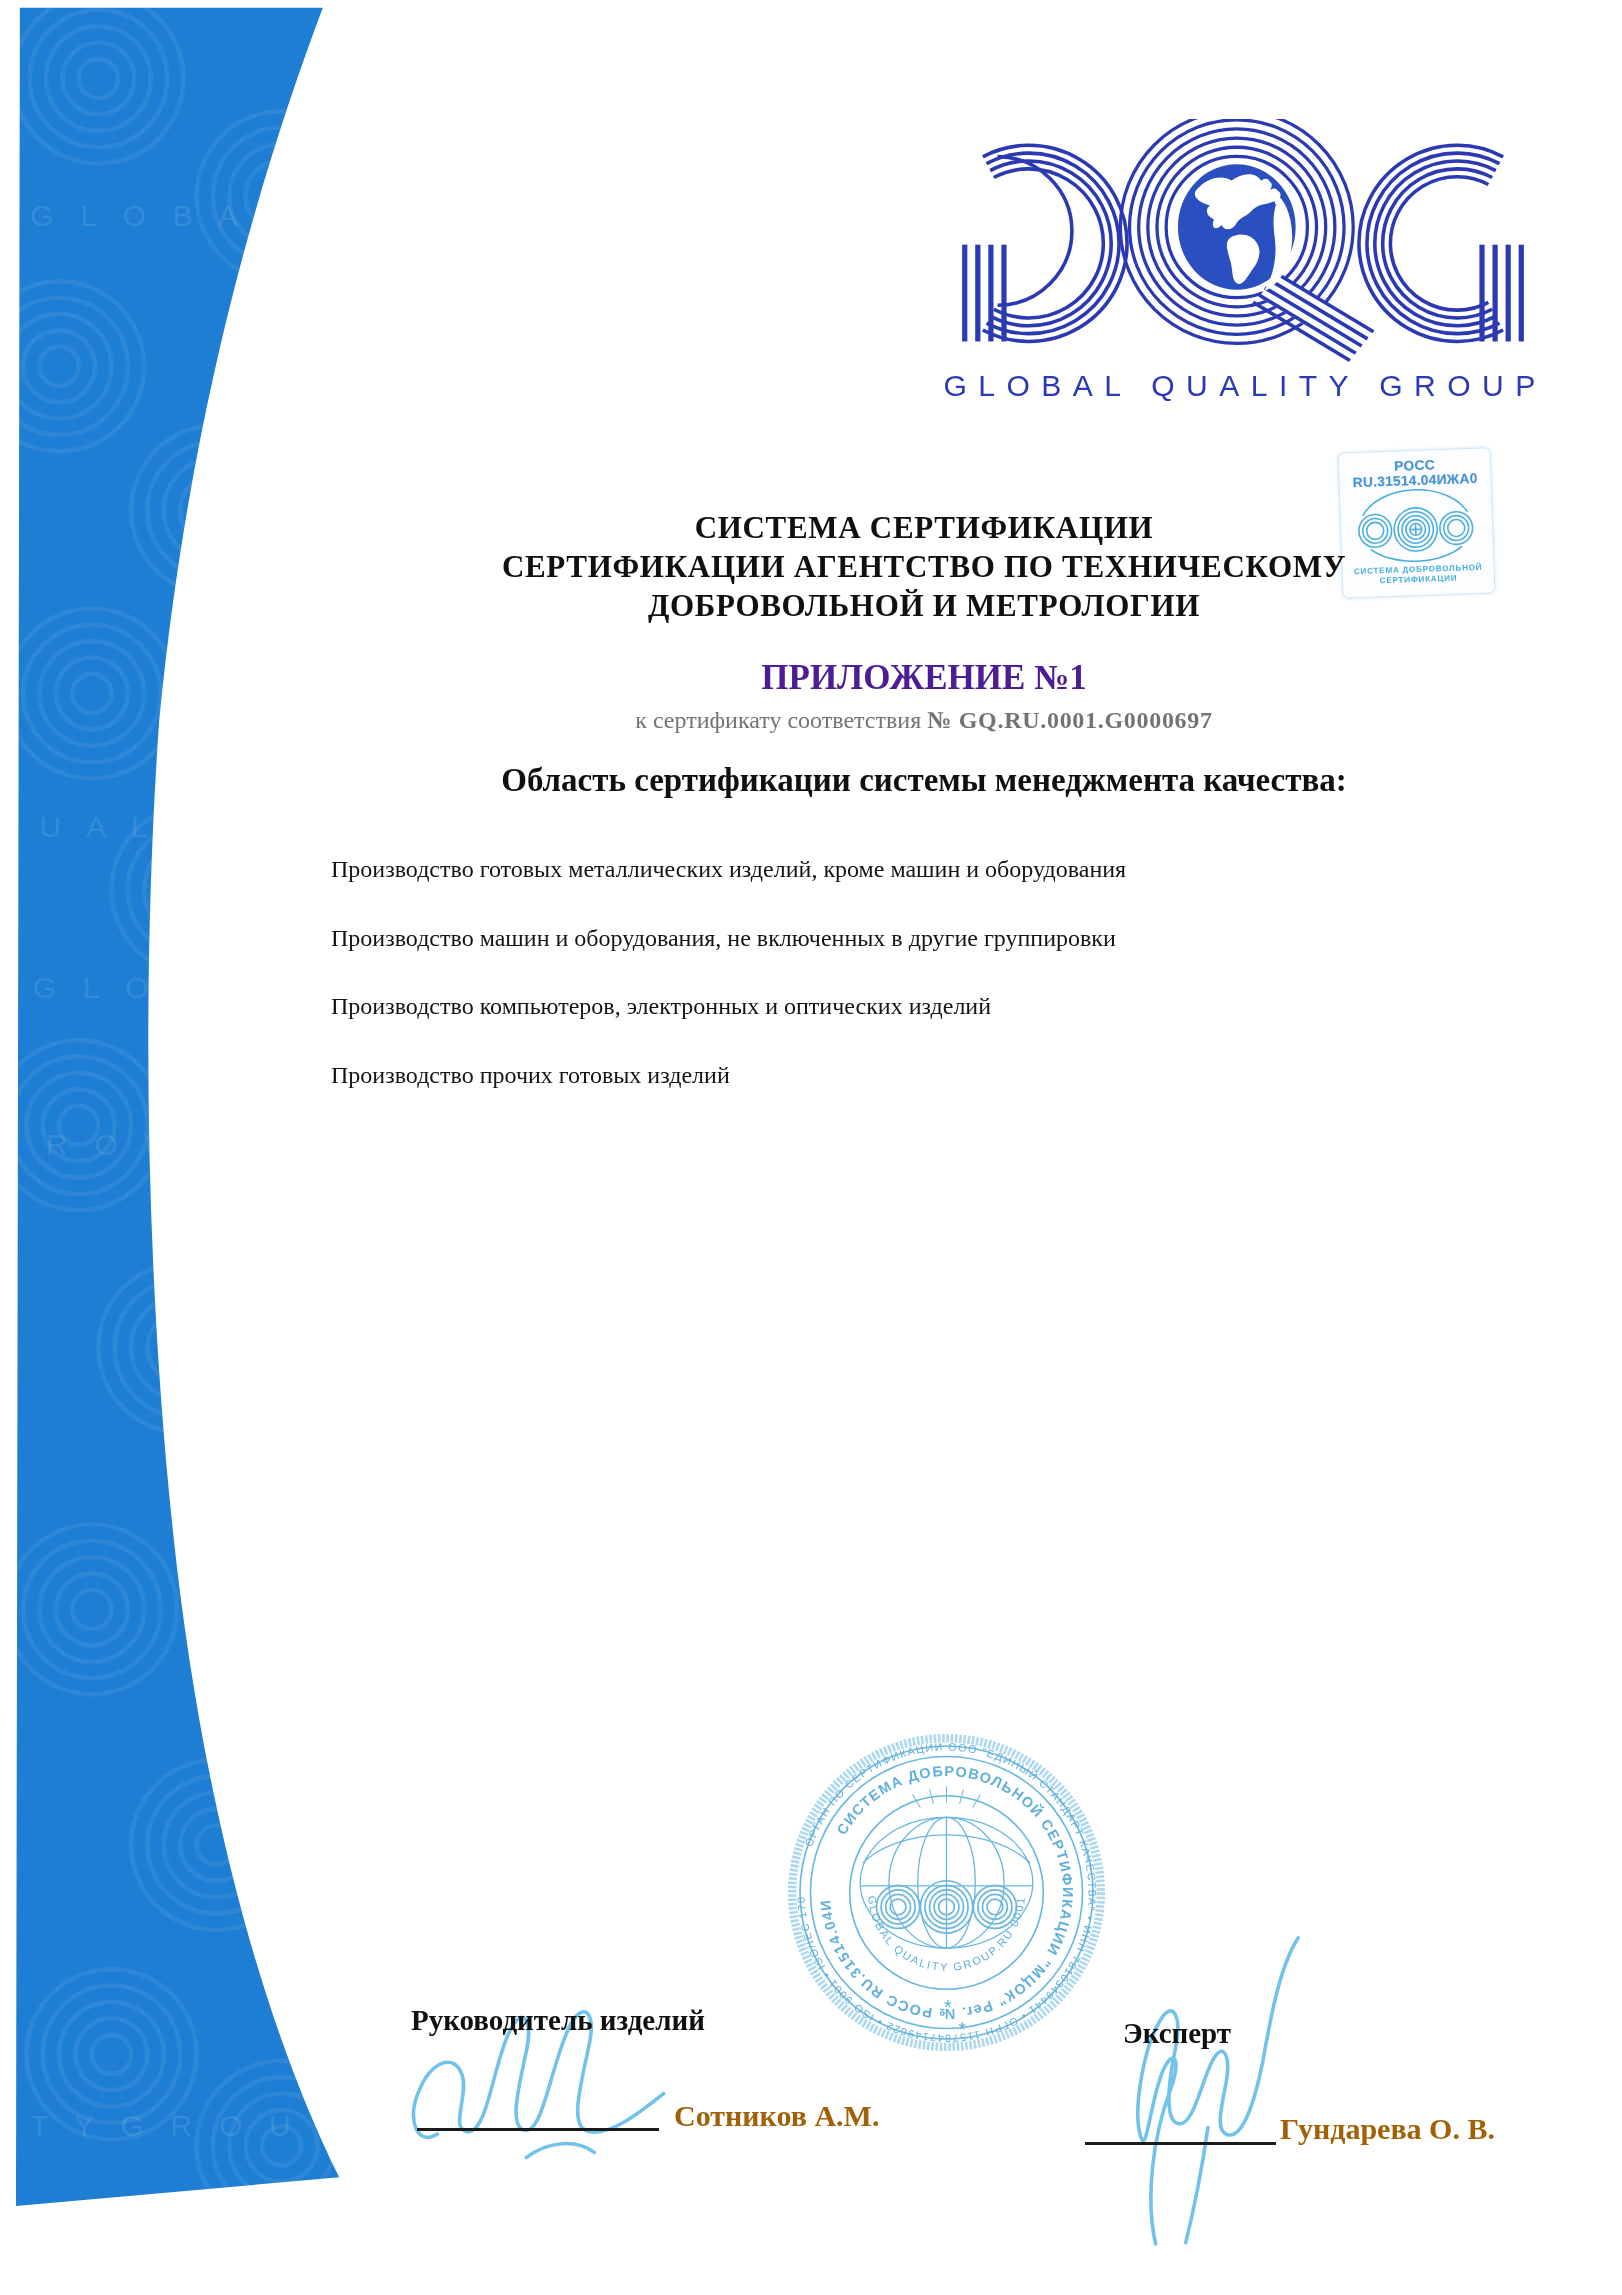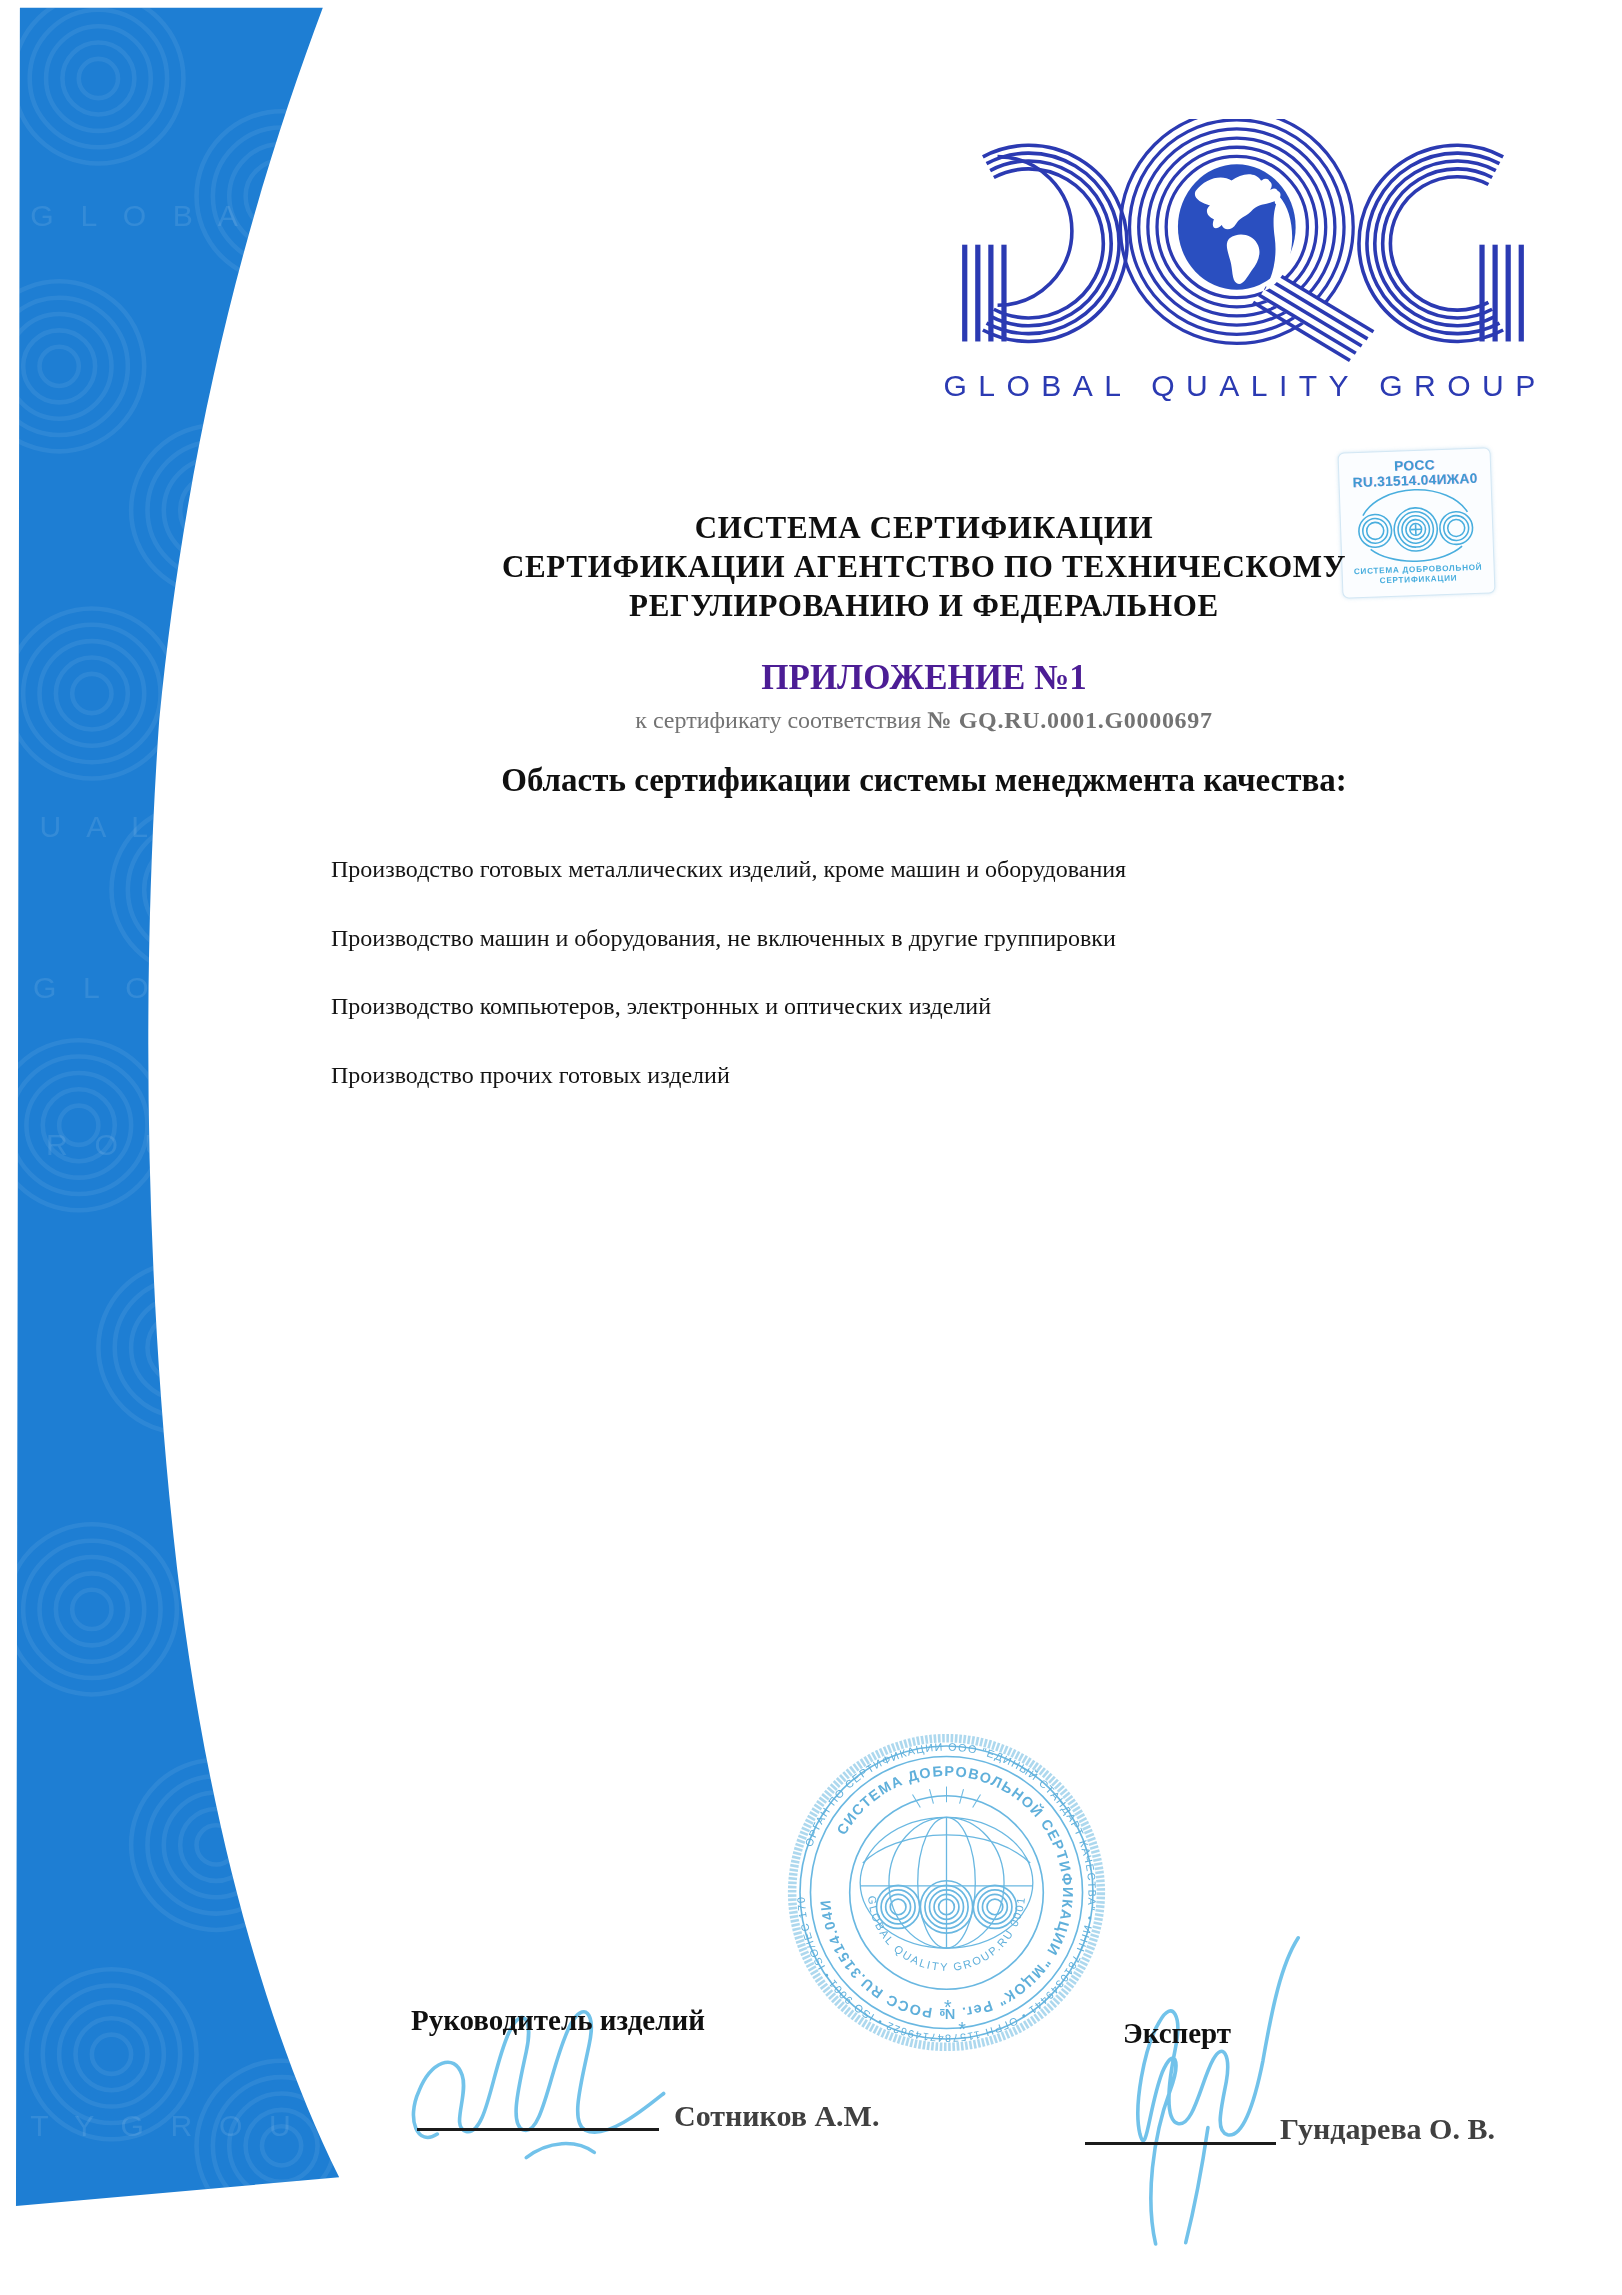--- a/index.html
+++ b/index.html
@@ -8,21 +8,21 @@
   .abs{position:absolute;}
   svg{display:block;}
   .centerband{left:281px;width:1286px;text-align:center;}
   .hdr{font-weight:bold;font-size:31px;line-height:39px;letter-spacing:0.7px;color:#101010;}
   .apx-title{font-weight:bold;font-size:35px;color:#4c1d95;}
   .apx-sub{font-size:24px;color:#737373;}
   .apx-sub b{font-weight:bold;letter-spacing:0.7px;}
   .apx-scope{font-weight:bold;font-size:33px;color:#101010;margin-top:8px;}
   .scope-item{left:331px;width:1080px;font-size:24px;color:#141414;}
   .sig-label{font-weight:bold;font-size:29px;color:#101010;}
-  .sig-name{font-weight:bold;font-size:30px;color:#404040;}
+  .sig-name{font-weight:bold;font-size:30px;color:#a16207;}
   .sig-line{background:#1b1b1b;height:2.6px;}
   .holo{left:1340px;top:450px;width:151px;height:144px;background:#fbfdff;
         border:0.7px solid #d3e7f4;border-radius:6.5px;transform:rotate(-2deg);
         box-shadow:0 0 3.9px rgba(120,180,220,.35);overflow:hidden;
         font-family:"Liberation Sans",sans-serif;}
   .holo-reg{margin-top:6.5px;text-align:center;font-size:13.7px;font-weight:bold;color:#3e9ad2;
             letter-spacing:0.3px;text-shadow:0.7px 0 0 rgba(200,120,210,.45);}
   .holo-foot{text-align:center;font-size:8.2px;font-weight:bold;color:#49aede;line-height:9.8px;
              letter-spacing:0.7px;}
   .wordmark{fill:#2b3ab2;font-family:"Liberation Sans",sans-serif;}
@@ -225,21 +225,21 @@
     </svg>
     <div class="holo-foot">
       <div>СИСТЕМА ДОБРОВОЛЬНОЙ</div>
       <div>СЕРТИФИКАЦИИ</div>
     </div>
   </div>
 
   <div class="abs centerband" style="top:508px">
     <div class="hdr">СИСТЕМА СЕРТИФИКАЦИИ</div>
     <div class="hdr">СЕРТИФИКАЦИИ АГЕНТСТВО ПО ТЕХНИЧЕСКОМУ</div>
-    <div class="hdr">РЕГУЛИРОВАНИЮ И ФЕДЕРАЛЬНОЕ</div>
+    <div class="hdr">ДОБРОВОЛЬНОЙ И МЕТРОЛОГИИ</div>
   </div>
 
   <div class="abs centerband apx-title" style="top:658px">ПРИЛОЖЕНИЕ №1</div>
   <div class="abs centerband apx-sub" style="top:707px">
     <span>к сертификату соответствия </span><b>№ GQ.RU.0001.G0000697</b>
   </div>
   <div class="abs centerband apx-scope" style="top:754px">Область сертификации системы менеджмента качества:</div>
 
   <div class="abs scope-item" style="top:856px">Производство готовых металлических изделий, кроме машин и оборудования</div>
   <div class="abs scope-item" style="top:925px">Производство машин и оборудования, не включенных в другие группировки</div>

